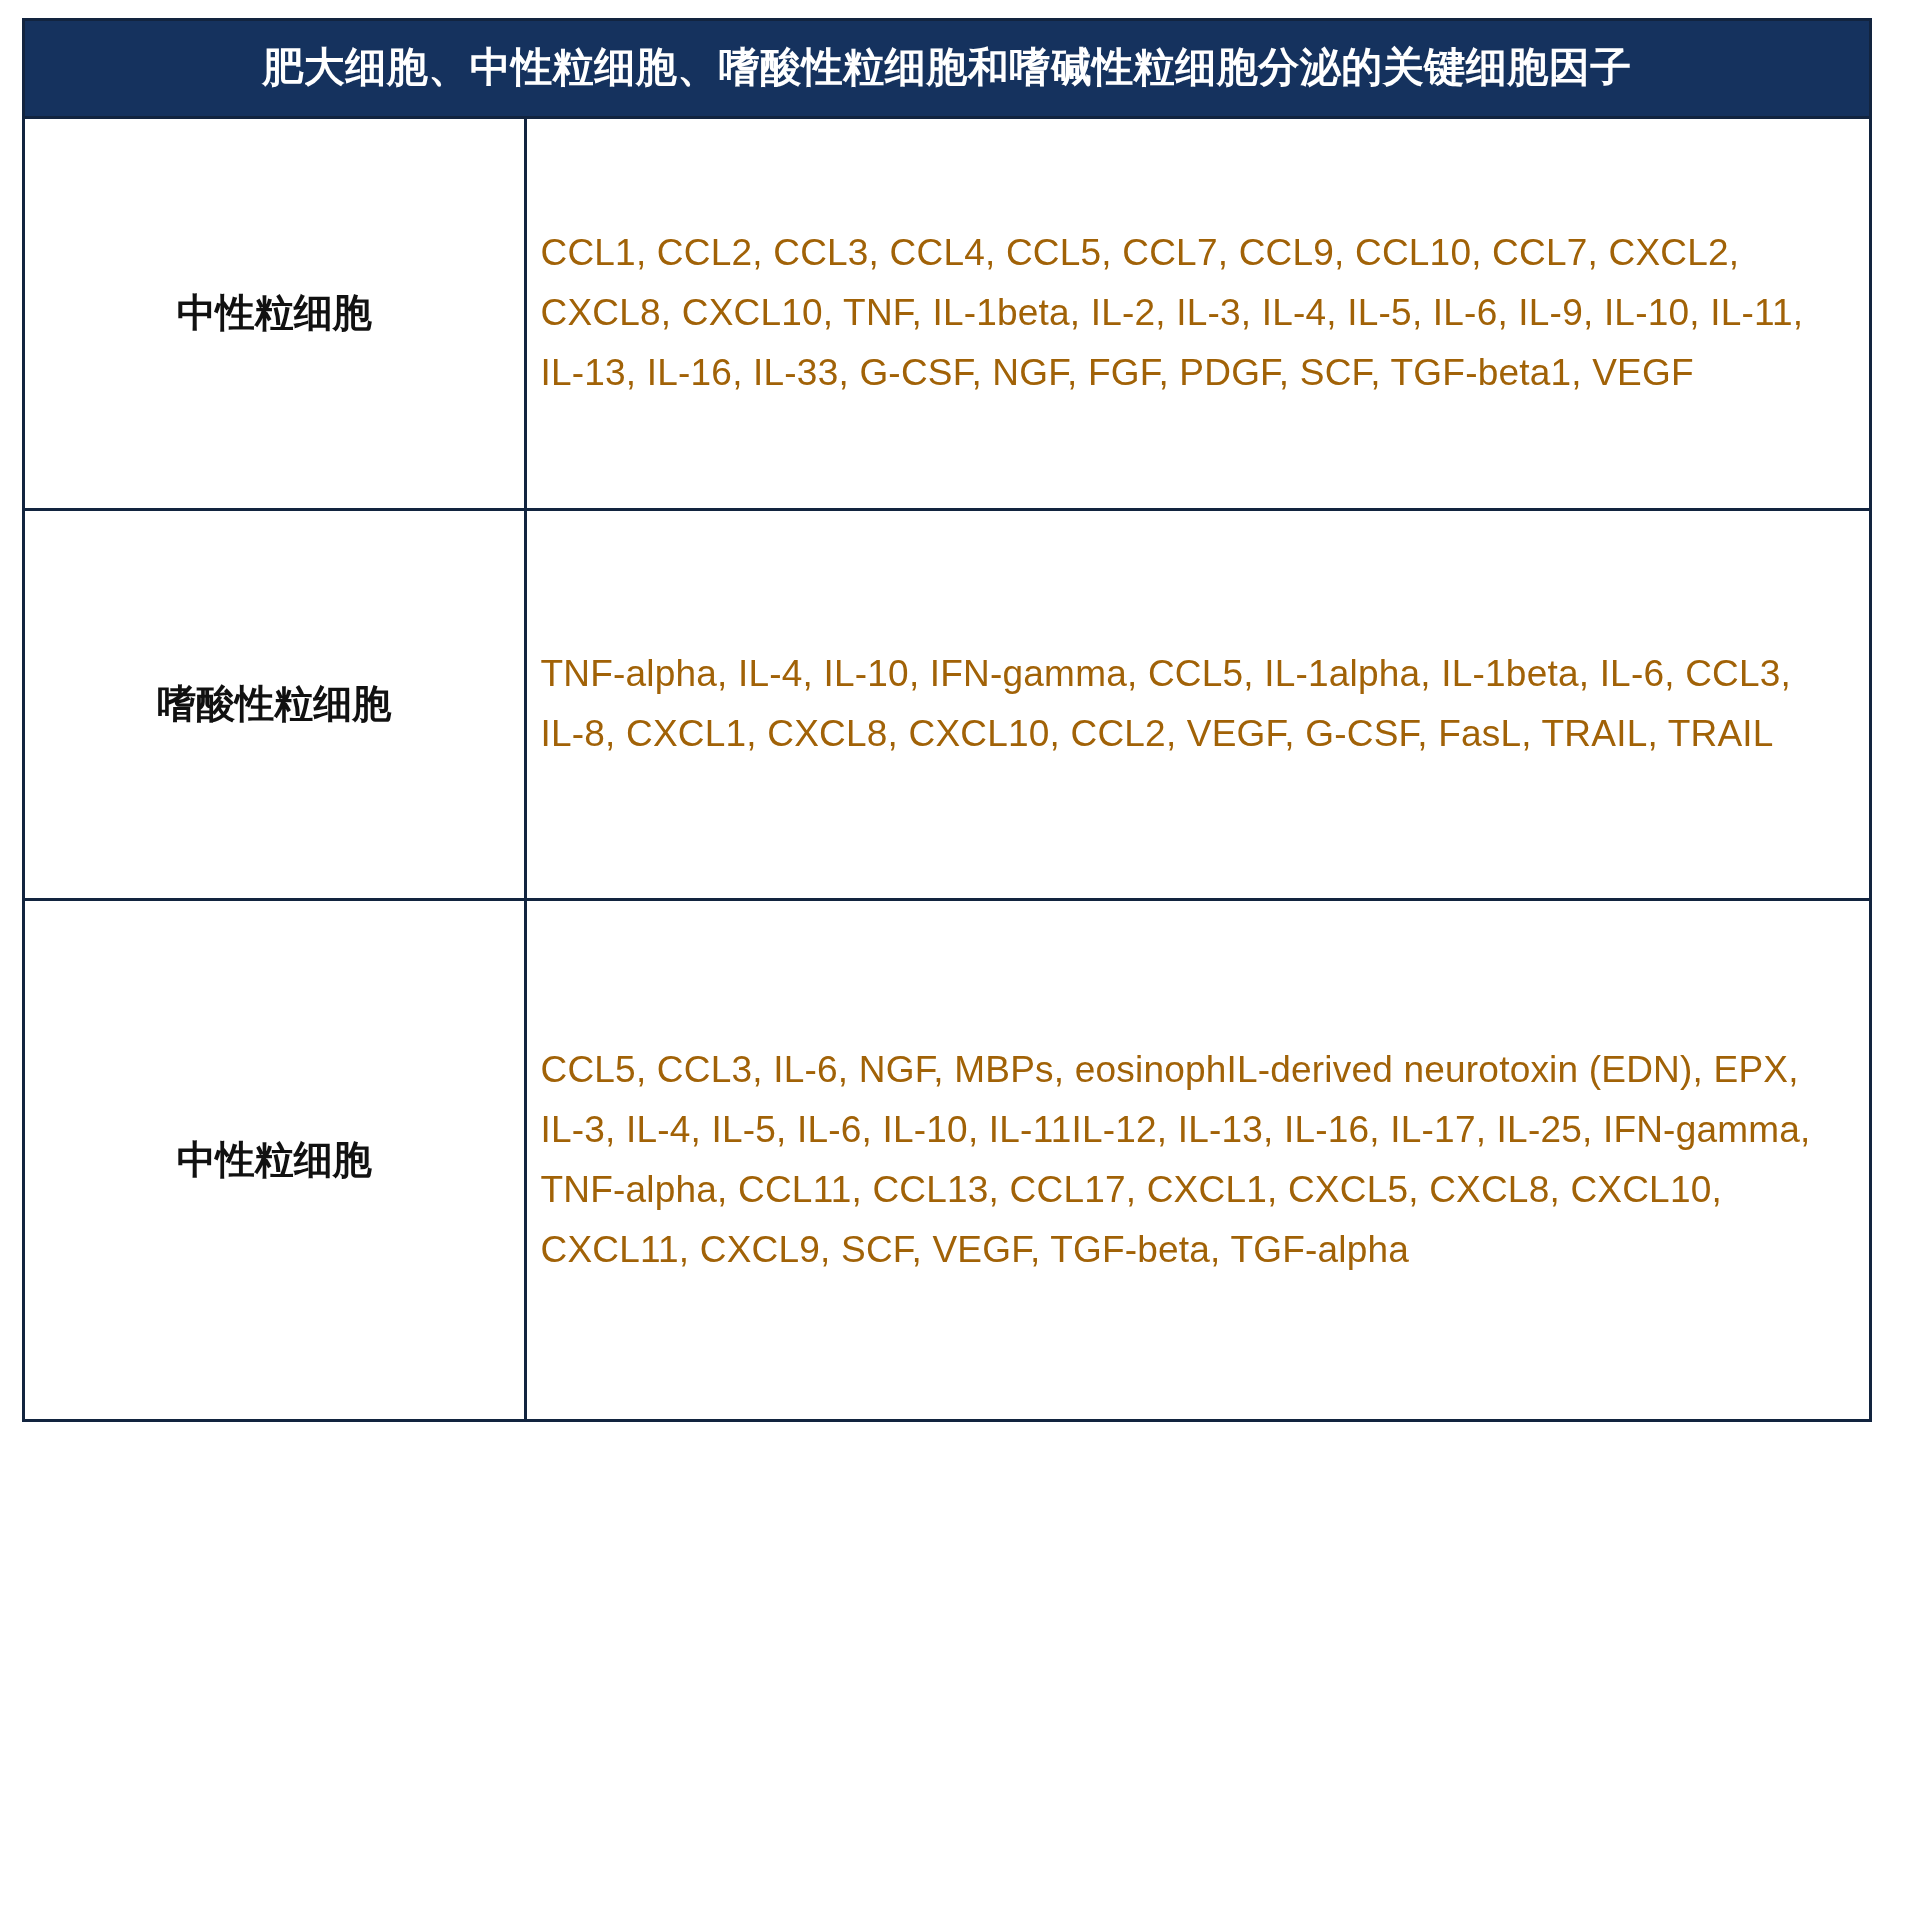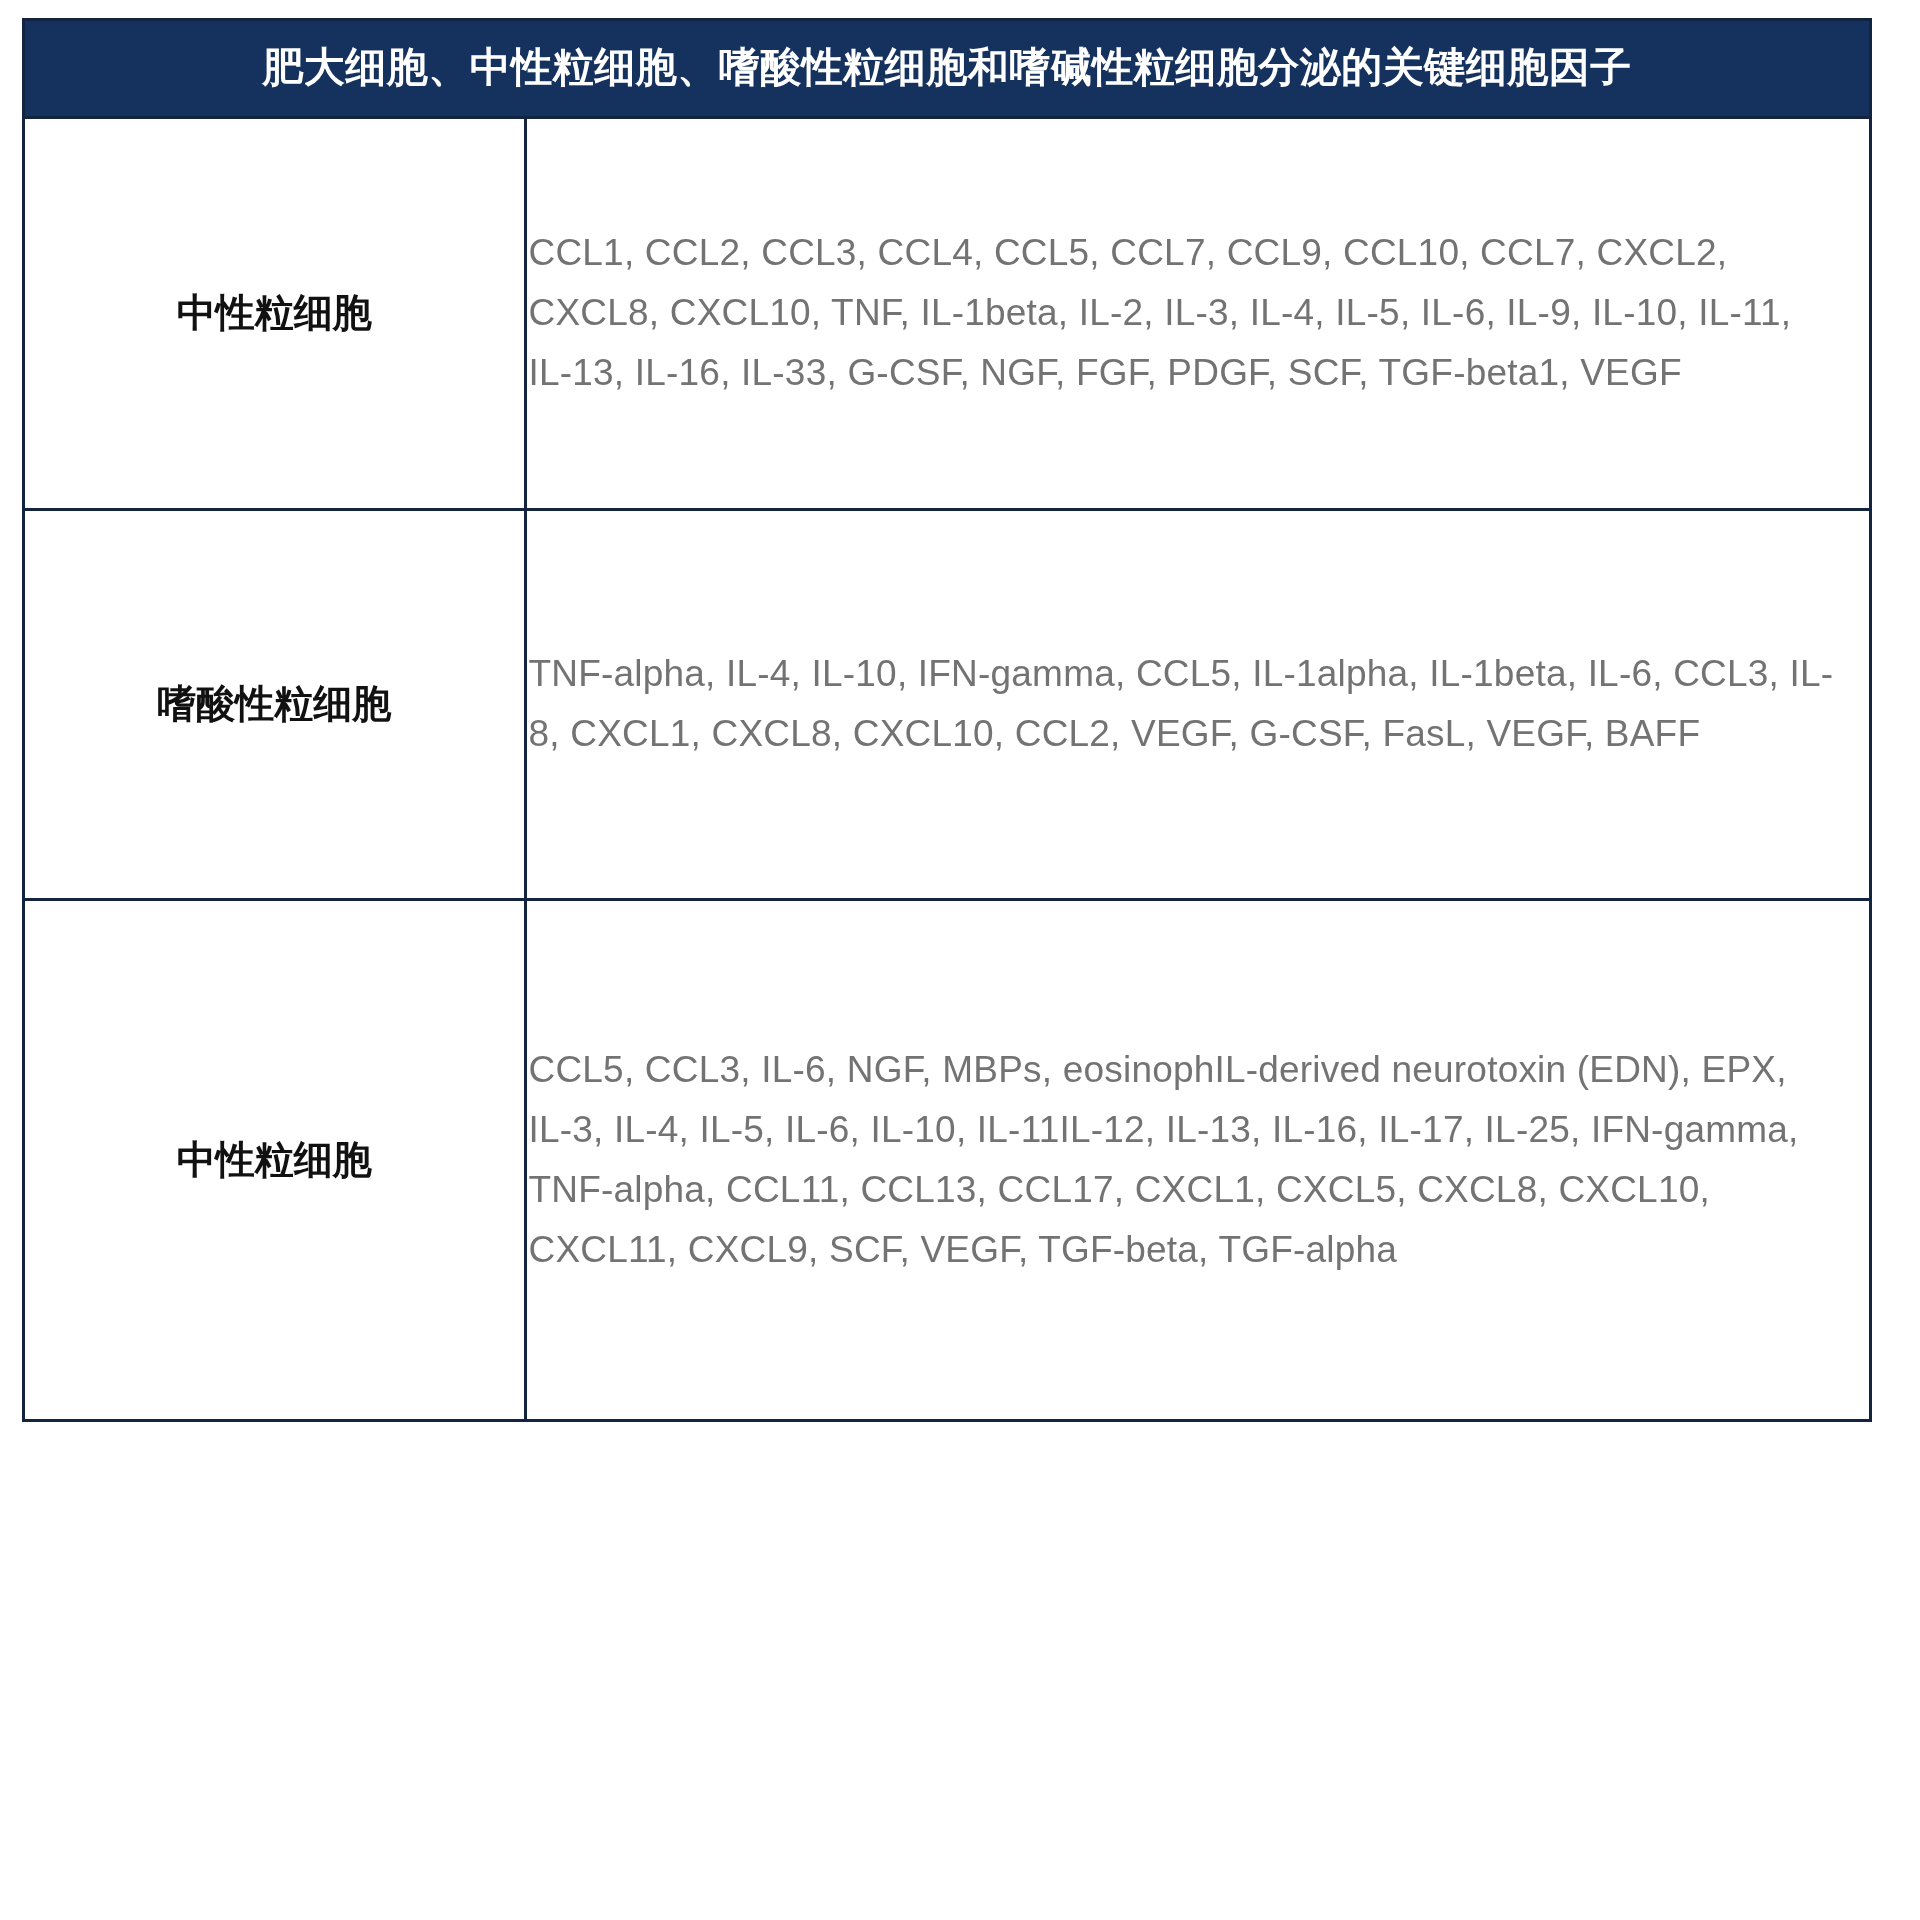--- a/index.html
+++ b/index.html
@@ -56,22 +56,22 @@
     font-size: 39px;
     font-weight: bold;
     color: #111111;
     padding: 10px 8px;
     box-sizing: border-box;
   }
   td.cell-content {
     vertical-align: middle;
     font-size: 37px;
     line-height: 1.62;
-    color: #737373;
-    padding: 26px 34px 26px 2px;
+    color: #a16207;
+    padding: 26px 34px 26px 14px;
     box-sizing: border-box;
     letter-spacing: 0.2px;
   }
   .row-mast { height: 390px; }
   .row-baso { height: 400px; }
   .row-neut { height: 390px; }
   .row-eos  { height: 520px; }
 </style>
 </head>
 <body>
@@ -82,21 +82,21 @@
     <div class="title-bar">肥大细胞、中性粒细胞、嗜酸性粒细胞和嗜碱性粒细胞分泌的关键细胞因子</div>
 
     <table class="data">
       <tbody>
         <tr class="row-mast">
           <td class="cell-label">中性粒细胞</td>
           <td class="cell-content">CCL1, CCL2, CCL3, CCL4, CCL5, CCL7, CCL9, CCL10, CCL7, CXCL2, CXCL8, CXCL10, TNF, IL-1beta, IL-2, IL-3, IL-4, IL-5, IL-6, IL-9, IL-10, IL-11, IL-13, IL-16, IL-33, G-CSF, NGF, FGF, PDGF, SCF, TGF-beta1, VEGF</td>
         </tr>
         <tr class="row-neut">
           <td class="cell-label">嗜酸性粒细胞</td>
-          <td class="cell-content">TNF-alpha, IL-4, IL-10, IFN-gamma, CCL5, IL-1alpha, IL-1beta, IL-6, CCL3, IL-8, CXCL1, CXCL8, CXCL10, CCL2, VEGF, G-CSF, FasL, VEGF, BAFF</td>
+          <td class="cell-content">TNF-alpha, IL-4, IL-10, IFN-gamma, CCL5, IL-1alpha, IL-1beta, IL-6, CCL3, IL-8, CXCL1, CXCL8, CXCL10, CCL2, VEGF, G-CSF, FasL, TRAIL, TRAIL</td>
         </tr>
         <tr class="row-eos">
           <td class="cell-label">中性粒细胞</td>
           <td class="cell-content">CCL5, CCL3, IL-6, NGF, MBPs, eosinophIL-derived neurotoxin (EDN), EPX, IL-3, IL-4, IL-5, IL-6, IL-10, IL-11IL-12, IL-13, IL-16, IL-17, IL-25, IFN-gamma, TNF-alpha, CCL11, CCL13, CCL17, CXCL1, CXCL5, CXCL8, CXCL10, CXCL11, CXCL9, SCF, VEGF, TGF-beta, TGF-alpha</td>
         </tr>
       </tbody>
     </table>
 
   </div>
 </div>

